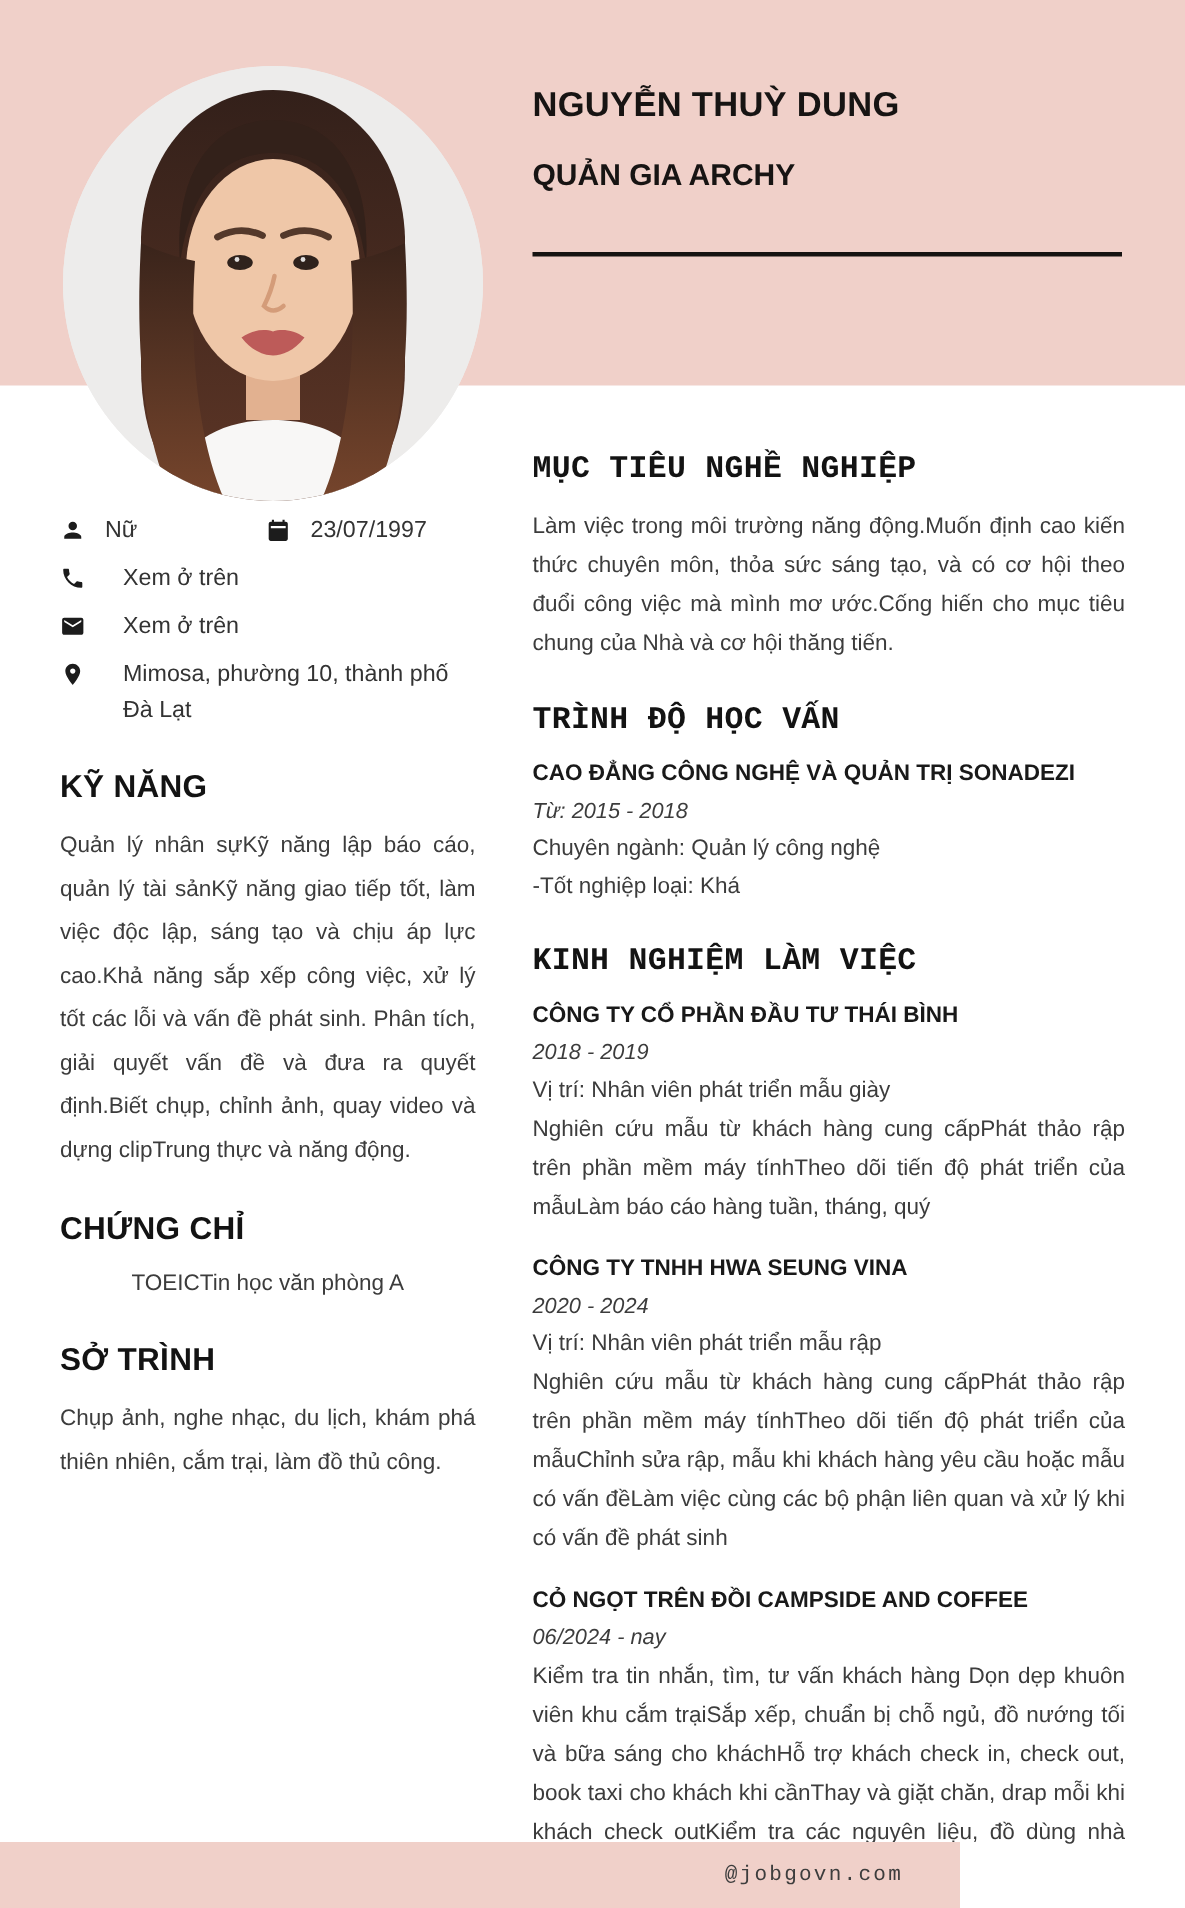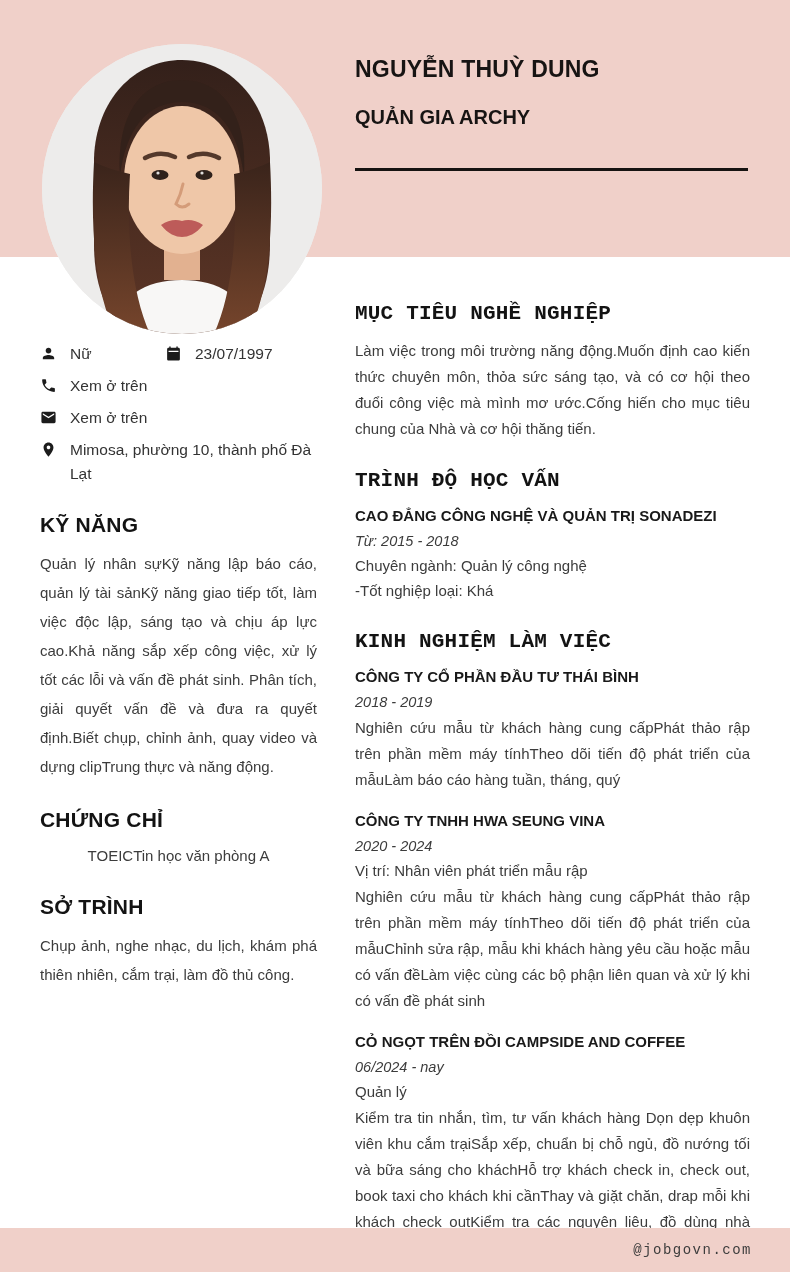--- a/index.html
+++ b/index.html
@@ -61,21 +61,21 @@
 
   
   .left-col {
     position: absolute;
     left: 40px; top: 342px;
     width: 277px;
   }
   .info-row {
     display: flex;
     align-items: flex-start;
-    gap: 13px;
+    gap: 25px;
     font-size: 15.5px;
     line-height: 24px;
     color: #333333;
     margin-bottom: 8px;
   }
   .info-row .icon {
     flex: 0 0 auto;
     width: 17px; height: 17px;
     margin-top: 3px;
   }
@@ -138,21 +138,21 @@
     line-height: 25px;
   }
   .job { margin-top: 17px; }
   .job:first-of-type { margin-top: 0; }
   .job p.body { margin-top: 1px; }
 
   
   .footer-band {
     position: absolute;
     left: 0; bottom: 0;
-    width: 790px; height: 44px;
+    width: 640px; height: 44px;
     background: #f0d0c9;
     display: flex;
     align-items: center;
     justify-content: flex-end;
     padding-right: 38px;
     font-family: "Liberation Mono", "DejaVu Sans Mono", monospace;
     font-size: 14px;
     letter-spacing: 1.5px;
     color: #3d3d3d;
   }
@@ -272,34 +272,34 @@
     <div class="entry-line">Chuyên ngành: Quản lý công nghệ</div>
     <div class="entry-line">-Tốt nghiệp loại: Khá</div>
   </div>
 
   <div class="section">
     <h2 class="sec">KINH NGHIỆM LÀM VIỆC</h2>
 
     <div class="job">
       <div class="entry-title">CÔNG TY CỔ PHẦN ĐẦU TƯ THÁI BÌNH</div>
       <div class="entry-period">2018 - 2019</div>
+      <div class="entry-line">Vị trí: Nhân viên phát triển mẫu giày</div>
       <p class="body">Nghiên cứu mẫu từ khách hàng cung cấpPhát thảo rập trên phần mềm máy tínhTheo dõi tiến độ phát triển của mẫuLàm báo cáo hàng tuần, tháng, quý</p>
     </div>
 
     <div class="job">
       <div class="entry-title">CÔNG TY TNHH HWA SEUNG VINA</div>
       <div class="entry-period">2020 - 2024</div>
       <div class="entry-line">Vị trí: Nhân viên phát triển mẫu rập</div>
       <p class="body">Nghiên cứu mẫu từ khách hàng cung cấpPhát thảo rập trên phần mềm máy tínhTheo dõi tiến độ phát triển của mẫuChỉnh sửa rập, mẫu khi khách hàng yêu cầu hoặc mẫu có vấn đềLàm việc cùng các bộ phận liên quan và xử lý khi có vấn đề phát sinh</p>
     </div>
 
     <div class="job">
       <div class="entry-title">CỎ NGỌT TRÊN ĐỒI CAMPSIDE AND COFFEE</div>
       <div class="entry-period">06/2024 - nay</div>
-      <div class="entry-line">Quản lý</div>
       <p class="body">Kiểm tra tin nhắn, tìm, tư vấn khách hàng Dọn dẹp khuôn viên khu cắm trạiSắp xếp, chuẩn bị chỗ ngủ, đồ nướng tối và bữa sáng cho kháchHỗ trợ khách check in, check out, book taxi cho khách khi cầnThay và giặt chăn, drap mỗi khi khách check outKiểm tra các nguyên liệu, đồ dùng nhà bếpQuản lý nhân viên</p>
     </div>
   </div>
 </div>
 
 <div class="footer-band">
   <span>@jobgovn.com</span>
 </div>
 
 </body></html>

